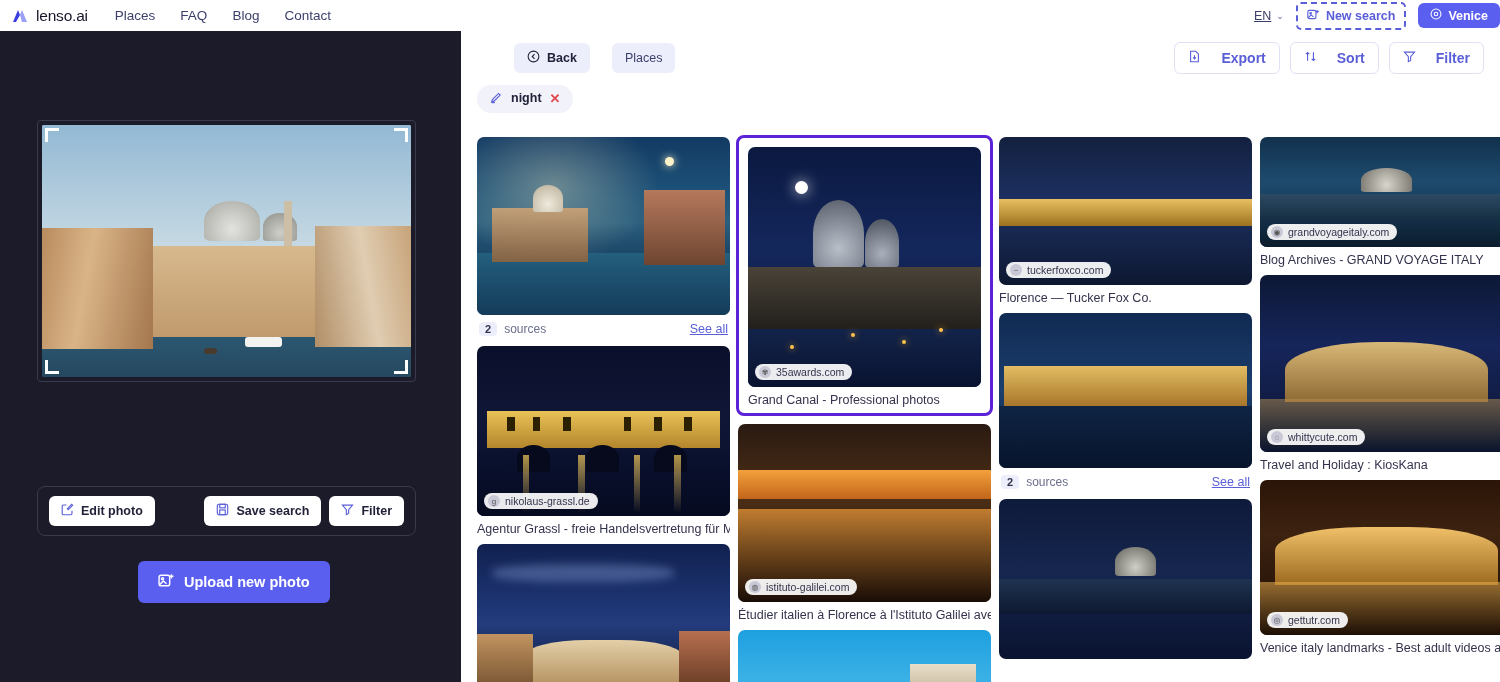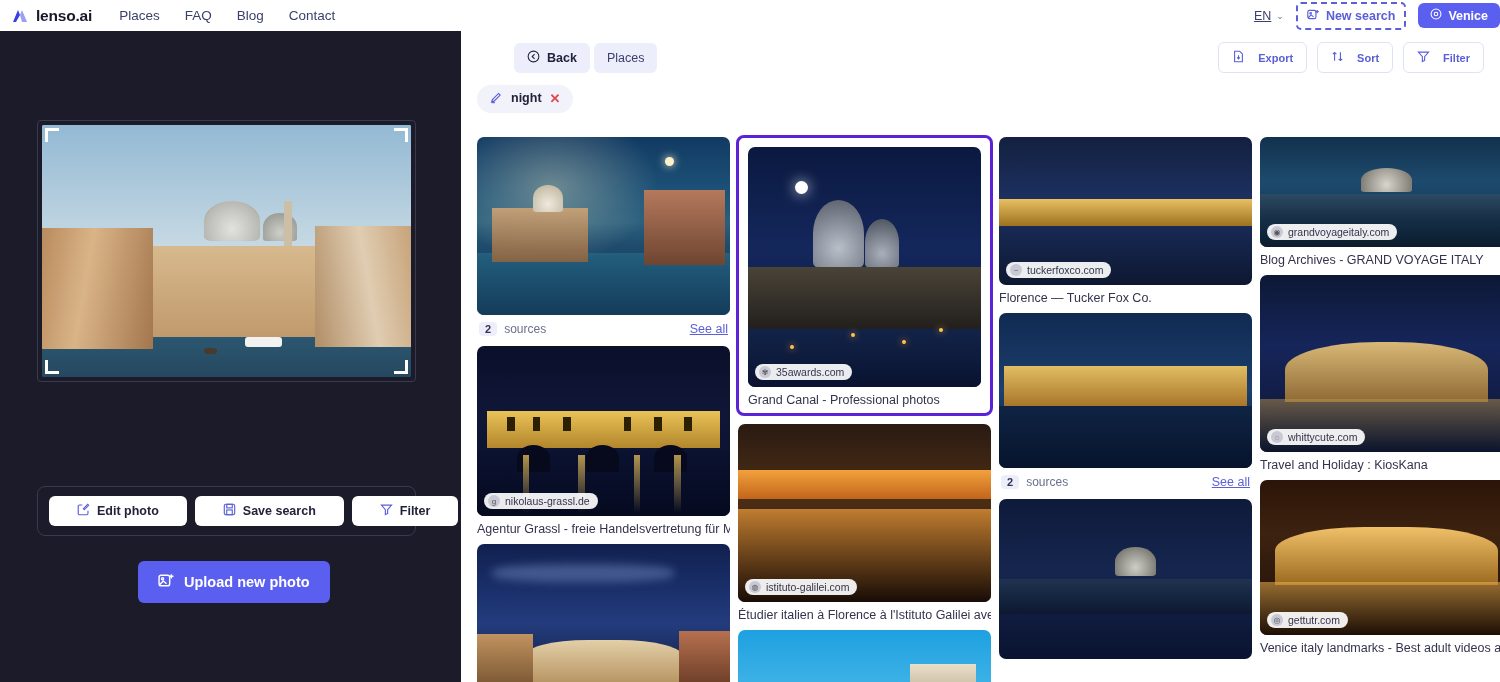--- a/index.html
+++ b/index.html
@@ -13,21 +13,21 @@
 
   
   .topbar {
     position: absolute; left: 0; top: 0; width: 1500px; height: 31px;
     background: #ffffff;
     display: flex; align-items: center;
     z-index: 40;
   }
   .brand { display: flex; align-items: center; gap: 7px; margin-left: 11px; }
   .brand-mark { width: 18px; height: 16px; position: relative; }
-  .brand-name { font-size: 15.5px; font-weight: bold; color: #17172b; letter-spacing: -.2px; }
+  .brand-name { font-size: 15.5px; font-weight: normal; color: #17172b; letter-spacing: -.2px; }
   .nav { display: flex; align-items: center; gap: 25px; margin-left: 27px; }
   .nav a { font-size: 13.5px; color: #3b3f6b; text-decoration: none; }
   .topright { margin-left: auto; display: flex; align-items: center; gap: 12px; }
   .lang { display: flex; align-items: center; gap: 5px; font-size: 12.5px; color: #3b3f6b; }
   .lang .caret { font-size: 9px; color: #6b6f9a; }
   .newsearch {
     display: flex; align-items: center; gap: 6px;
     font-size: 12.5px; font-weight: bold; color: #5a5fd8;
     padding: 4px 9px; border: 2px dashed #5a5fd8; border-radius: 5px;
     background: #fff;
@@ -81,44 +81,44 @@
   .c-br { right: 3px; bottom: 3px; border-left: none; border-top: none; }
 
   .actionbar {
     position: absolute; left: 37px; top: 455px; width: 379px; height: 50px;
     border: 1px solid #3a3a4d; border-radius: 8px;
     display: flex; align-items: center; padding: 0 11px; gap: 8px;
   }
   .wbtn {
     display: flex; align-items: center; gap: 7px;
     background: #fff; color: #22223a; font-size: 12.5px; font-weight: bold;
-    border-radius: 6px; padding: 7px 28px; white-space: nowrap;
+    border-radius: 6px; padding: 7px 12px; white-space: nowrap;
   }
   .wbtn.push { margin-left: auto; }
   .uploadbtn {
     position: absolute; left: 138px; top: 530px;
     display: flex; align-items: center; gap: 9px;
     background: #5b5ff0; color: #fff; font-size: 14.5px; font-weight: bold;
     padding: 11px 20px; border-radius: 6px;
   }
 
   
   .content { position: absolute; left: 461px; top: 31px; width: 1039px; height: 651px; background: #fff; }
   .toolbar { position: absolute; left: 0; top: 0; width: 100%; height: 47px; }
-  .chipgroup { position: absolute; left: 16px; top: 12px; display: flex; gap: 4px; padding-left: 37px; }
+  .chipgroup { position: absolute; left: 16px; top: 12px; display: flex; gap: 22px; padding-left: 37px; }
   .chip {
     background: #eceefb; color: #22223a; font-size: 12.5px; font-weight: bold;
     border-radius: 6px; padding: 7px 13px; display: flex; align-items: center; gap: 7px;
   }
   .chip.plain { color: #3b3f6b; font-weight: normal; }
   .tb-right { position: absolute; right: 16px; top: 11px; display: flex; gap: 10px; }
   .obtn {
     background: #fff; border: 1px solid #dfe2f5; border-radius: 6px;
-    color: #5a5fd8; font-size: 11px; font-weight: bold;
-    padding: 7px 13px; display: flex; align-items: center; gap: 13px;
+    color: #5a5fd8; font-size: 14px; font-weight: bold;
+    padding: 7px 13px; display: flex; align-items: center; gap: 20px;
   }
   .tagrow { position: absolute; left: 16px; top: 54px; }
   .tag {
     display: inline-flex; align-items: flex-start; gap: 8px;
     background: #f1f2fa; border-radius: 16px; padding: 6px 13px;
     font-size: 12.5px; color: #22223a; font-weight: bold;
   }
   .tag .x { color: #e1484d; font-size: 13px; font-weight: bold; }
 
   .grid {

